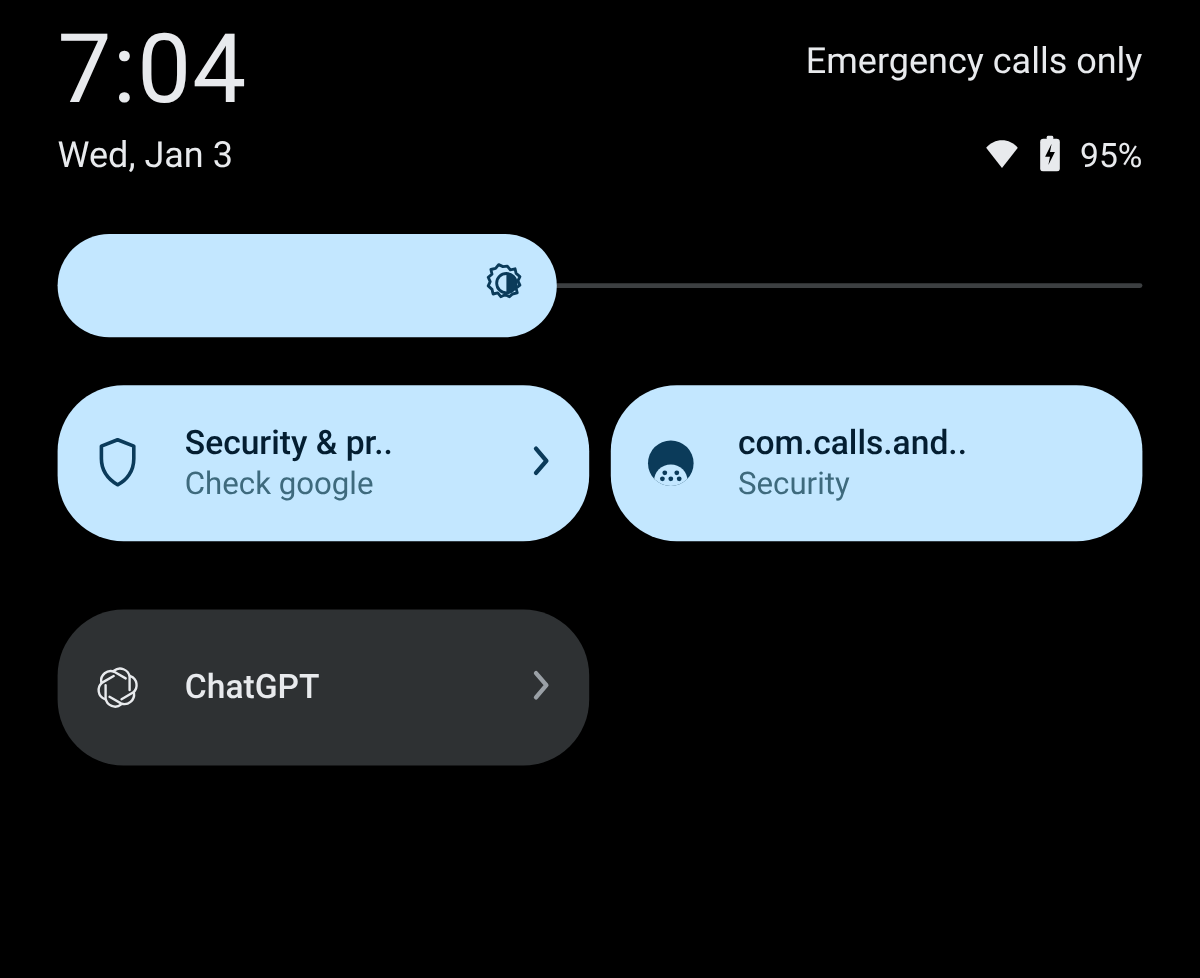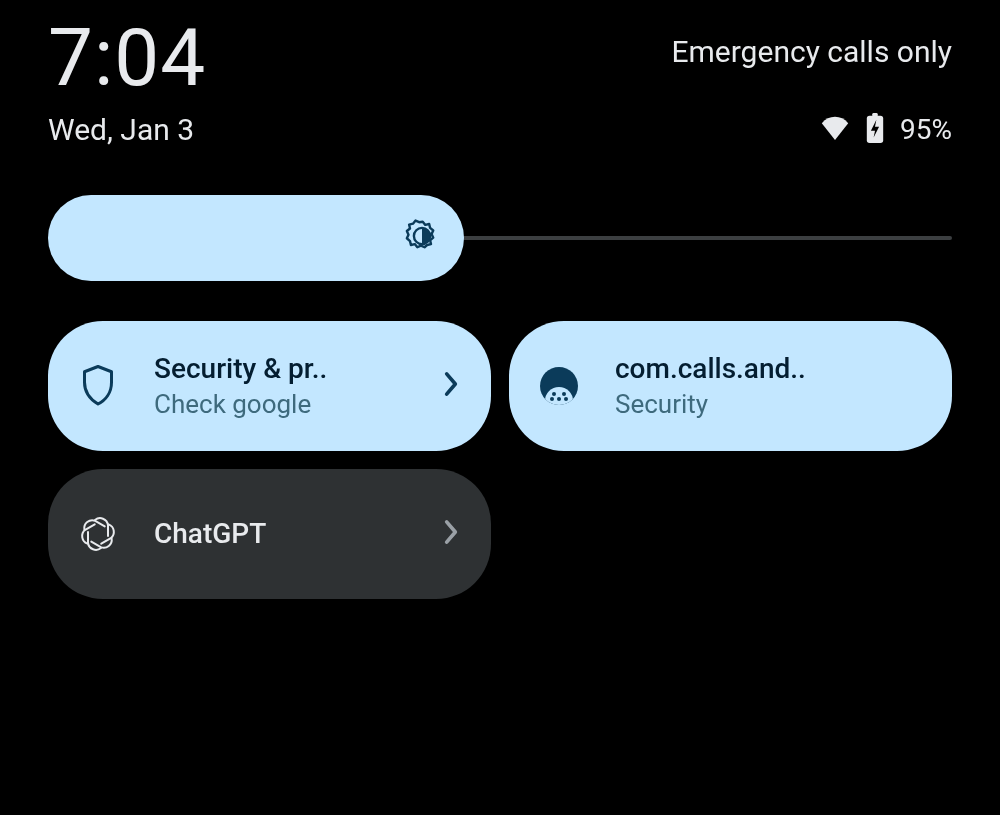--- a/index.html
+++ b/index.html
@@ -15,21 +15,21 @@
   .batt-pct{font-size:28px;color:#e8eaed;font-weight:400;}
   
   .bright-wrap{position:relative;margin-top:48px;height:86px;}
   .bright-track{position:absolute;left:0;right:0;top:50%;height:4px;background:#3c3f41;border-radius:2px;transform:translateY(-50%);}
   .bright-fill{position:absolute;left:0;top:0;height:86px;background:#c3e7ff;border-radius:43px;display:flex;align-items:center;justify-content:flex-end;padding-right:24px;box-sizing:border-box;width:420px;}
   .bright-fill svg{width:36px;height:36px;}
   
   .tiles{margin-top:40px;display:grid;grid-template-columns:1fr 1fr;gap:18px;}
   .tile{display:flex;align-items:center;border-radius:55px;height:130px;padding:0 28px;box-sizing:border-box;gap:34px;}
   .tile.active{background:#c3e7ff;color:#001d35;}
-  .tile.inactive{background:#2e3133;color:#e8eaed;}
+  .tile.inactive{background:#2e3133;color:#e8eaed;margin-top:39px;}
   .tile-icon{flex:0 0 44px;display:flex;align-items:center;justify-content:center;}
   .tile-text{flex:1 1 auto;min-width:0;}
   .tile-title{font-size:28px;font-weight:500;white-space:nowrap;overflow:hidden;text-overflow:clip;line-height:1.15;}
   .tile.active .tile-title{color:#041e31;}
   .tile-sub{font-size:26px;white-space:nowrap;overflow:hidden;text-overflow:ellipsis;margin-top:4px;}
   .tile.active .tile-sub{color:#3e6a7d;}
   .tile-chevron{flex:0 0 20px;}
   .circle-icon{width:38px;height:38px;border-radius:50%;background:#0b3b5a;display:flex;align-items:center;justify-content:center;position:relative;overflow:hidden;}
   .circle-icon .face{position:absolute;bottom:0;width:28px;height:18px;background:#c3e7ff;border-radius:28px 28px 0 0;}
   .circle-icon .dot{position:absolute;width:4px;height:4px;background:#0b3b5a;border-radius:50%;}

